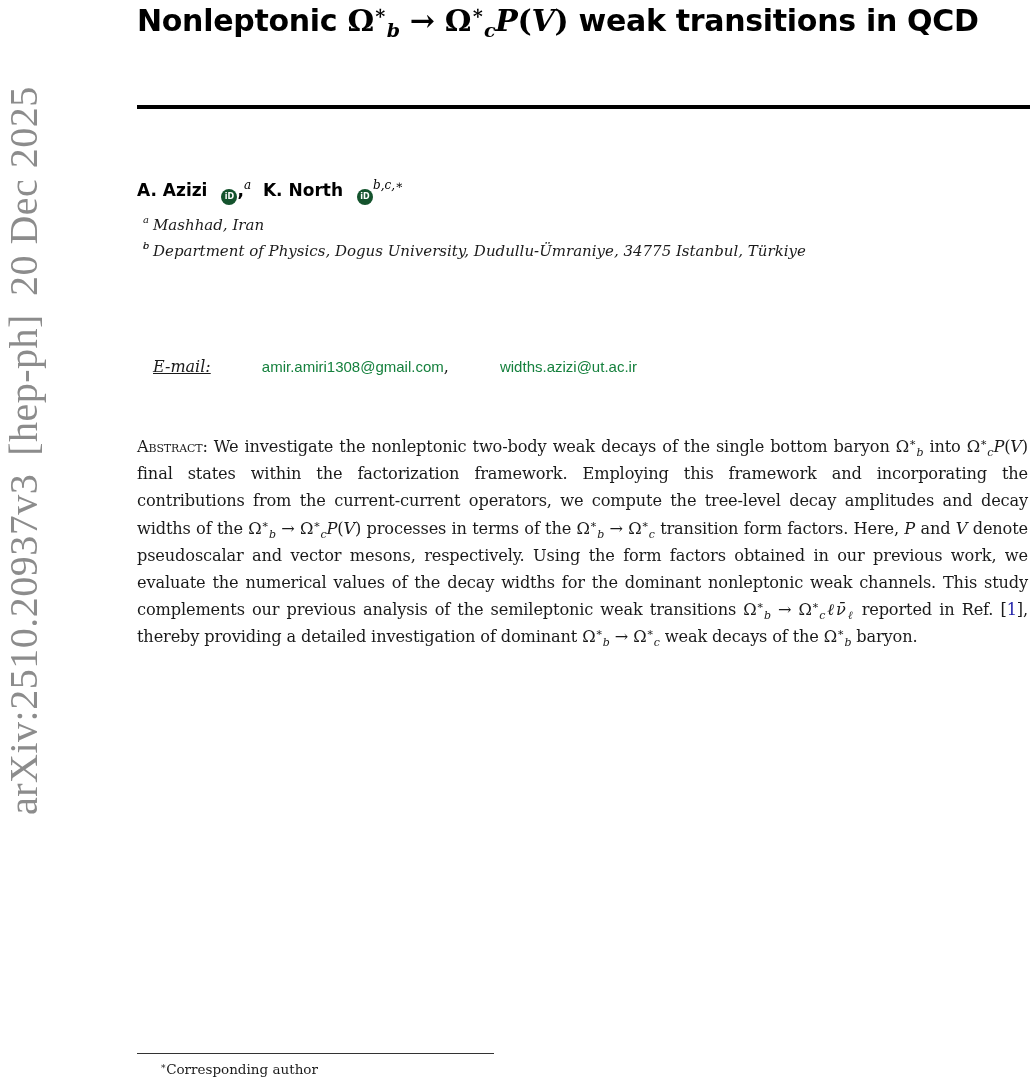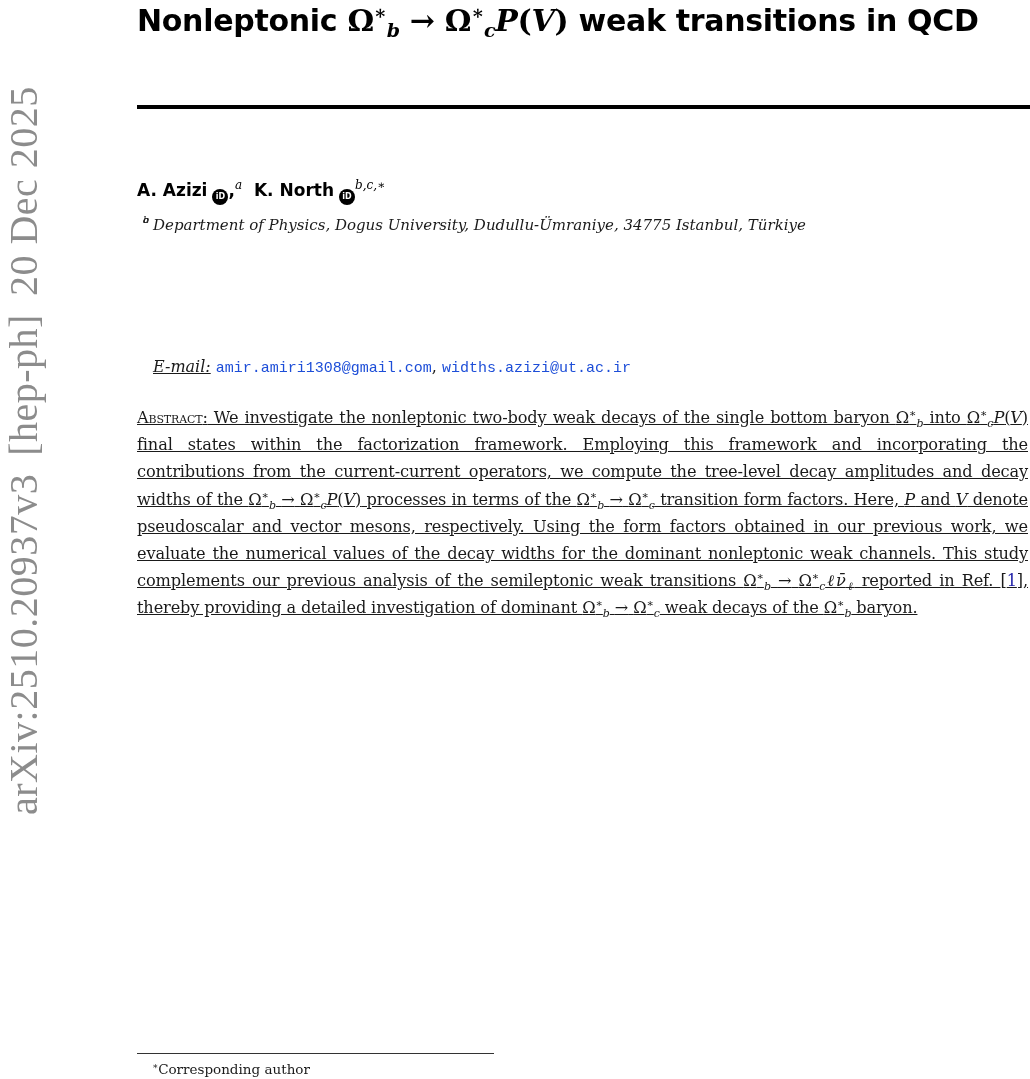--- a/index.html
+++ b/index.html
@@ -71,28 +71,28 @@
       font-size: 17px;
       line-height: 24px;
       white-space: nowrap;
       color: #000;
     }
     .orcid {
       display: inline-block;
       width: 16px;
       height: 16px;
       border-radius: 50%;
-      background: #000000;
+      background: #14532d;
       color: #fff;
       font-size: 8px;
       font-weight: bold;
       line-height: 16px;
       text-align: center;
       vertical-align: -3px;
-      margin-left: 5px;
+      margin-left: 14px;
       font-family: "DejaVu Sans", sans-serif;
     }
     .authors sup {
       font-family: "DejaVu Serif", serif;
       font-style: italic;
       font-weight: normal;
       font-size: 12px;
       vertical-align: 7px;
       line-height: 0;
     }
@@ -119,59 +119,59 @@
     .email {
       position: absolute;
       left: 153px;
       top: 354px;
       font-size: 16px;
       line-height: 26px;
       white-space: nowrap;
     }
     .email .lbl { font-style: italic; font-family: "DejaVu Serif", serif; text-decoration: underline; }
     .email a {
-      font-family: Liberation Mono, monospace;
+      font-family: Liberation Sans, sans-serif;
       font-size: 15px;
-      color: #1d4ed8;
+      color: #15803d;
       text-decoration: none;
+      margin-left: 46px;
     }
 
     .abstract {
       position: absolute;
       left: 137px;
-      top: 404px;
+      top: 433px;
       width: 891px;
       font-family: "DejaVu Serif", "Liberation Serif", serif;
       font-size: 16.2px;
       line-height: 27.2px;
       text-align: justify;
       color: #1a1a1a;
       letter-spacing: -0.15px;
-      text-decoration: underline;
     }
     .abstract .label {
       font-variant: small-caps;
     }
     .abstract i { font-style: italic; }
     .abstract sub, .abstract sup { font-size: 11px; line-height: 0; }
     .abstract sub { vertical-align: -4px; font-style: italic; }
     .abstract sup { vertical-align: 6px; }
     .abstract .ref { color: #1a1aa6; }
 
     .footnote-rule {
       position: absolute;
       left: 137px;
       top: 1053px;
       width: 357px;
       height: 1px;
       background: #333;
     }
     .footnote {
       position: absolute;
-      left: 152px;
+      left: 160px;
       top: 1060px;
       font-family: "DejaVu Serif", "Liberation Serif", serif;
       font-size: 13.5px;
       line-height: 18px;
       white-space: nowrap;
     }
     .footnote sup { font-size: 9px; vertical-align: 5px; line-height: 0; }
   </style>
 </head>
 <body>
@@ -189,20 +189,21 @@
 <div class="title-rule"></div>
 
 <div class="authors">
   <span>A. Azizi</span><span class="orcid">iD</span><span>,</span><sup>a</sup>
   &nbsp;<span>K. North</span><span class="orcid">iD</span><sup>b,c,∗</sup>
 </div>
 
 <div class="affils">
   <div class="affil">
     <span class="mark">a</span>
+    <div>Mashhad, Iran</div>
   </div>
   <div class="affil">
     <span class="mark">b</span>
   </div>
   <div class="affil">
     <span class="mark">c</span>
     <div>Department of Physics, Dogus University, Dudullu-Ümraniye, 34775 Istanbul, Türkiye</div>
   </div>
 </div>
 

